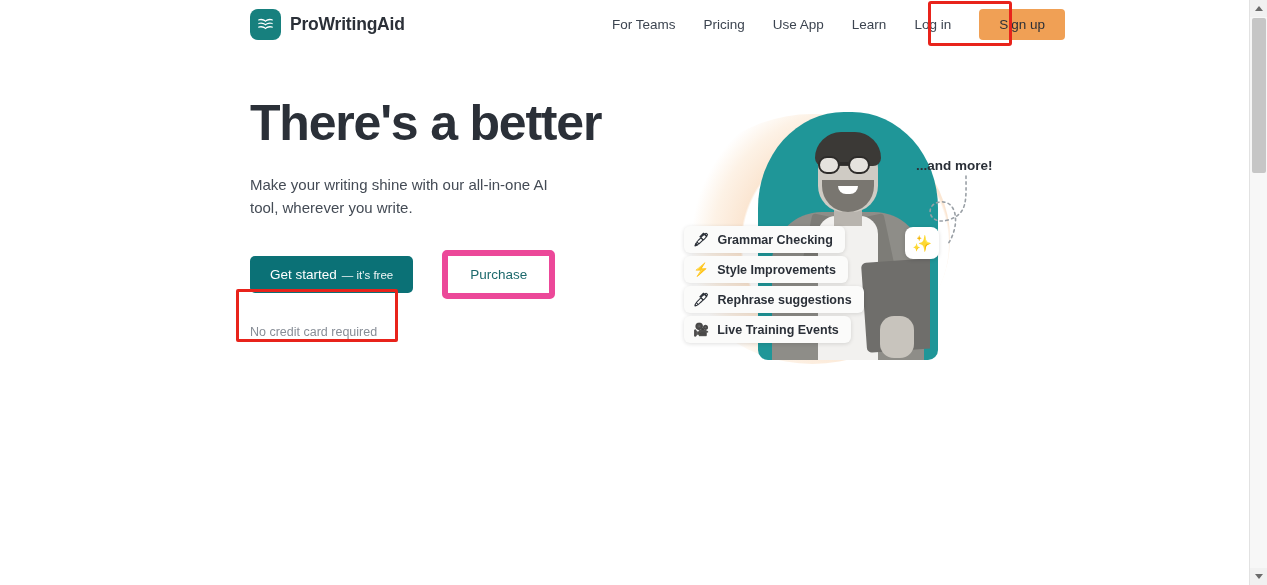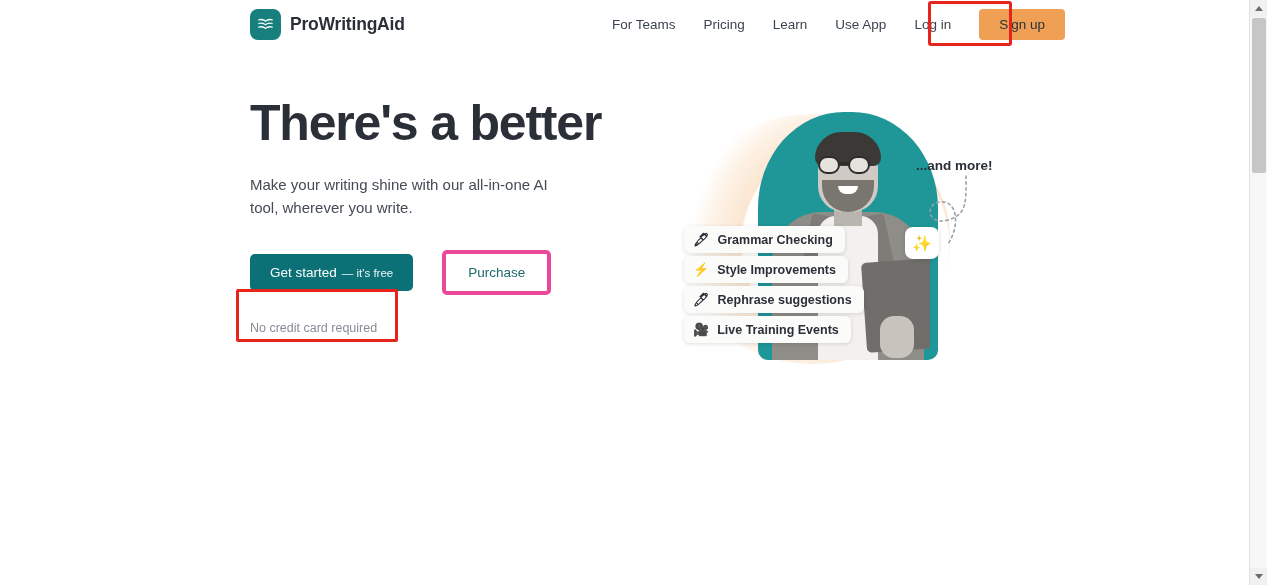--- a/index.html
+++ b/index.html
@@ -90,21 +90,21 @@
   #get-started-btn {
     background:#0b7176; color:#fff;
     border:none; border-radius:5px;
     padding:11px 20px;
     font-size:13.5px; font-family:inherit; cursor:pointer;
     white-space:nowrap;
   }
   #get-started-btn .sub { font-size:11.5px; opacity:.93; margin-left:5px; }
   #purchase-btn {
     background:#fff; color:#1d6a6d;
-    border:4px solid #ec4899; border-radius:5px;
+    border:6px solid #ec4899; border-radius:5px;
     padding:11px 22px;
     font-size:13.5px; font-family:inherit; cursor:pointer;
     white-space:nowrap;
   }
   #nocard { margin-top:26px; font-size:12.5px; color:#878d96; }
   
   #getstarted-annot {
     position:absolute; left:236px; top:289px;
     width:162px; height:53px;
     border:3px solid #e8231b;
@@ -287,22 +287,22 @@
           <path d="M3 10 C7 8.5 10 9.7 12 11.5 C14 9.7 17 8.5 21 10 L21 11.7 C17 10.3 14 11.5 12 13.3 C10 11.5 7 10.3 3 11.7 Z" fill="#ffffff"></path>
           <path d="M3 14.6 C7 13.1 10 14.3 12 16.1 C14 14.3 17 13.1 21 14.6 L21 16.3 C17 14.9 14 16.1 12 17.9 C10 16.1 7 14.9 3 16.3 Z" fill="#ffffff"></path>
         </svg>
       </span>
       <span id="brand-name">ProWritingAid</span>
     </div>
 
     <nav id="nav">
       <a class="nav-link">For Teams</a>
       <a class="nav-link">Pricing</a>
+      <a class="nav-link">Use App</a>
       <a class="nav-link">Learn</a>
-      <a class="nav-link">Use App</a>
       <a class="nav-link">Log in</a>
       <span id="signup-wrap">
         <button id="signup-btn">Sign up</button>
       </span>
     </nav>
   </div>
   <div id="signup-annot"></div>
 
   <div id="hero-left">
     <h1 id="headline">

